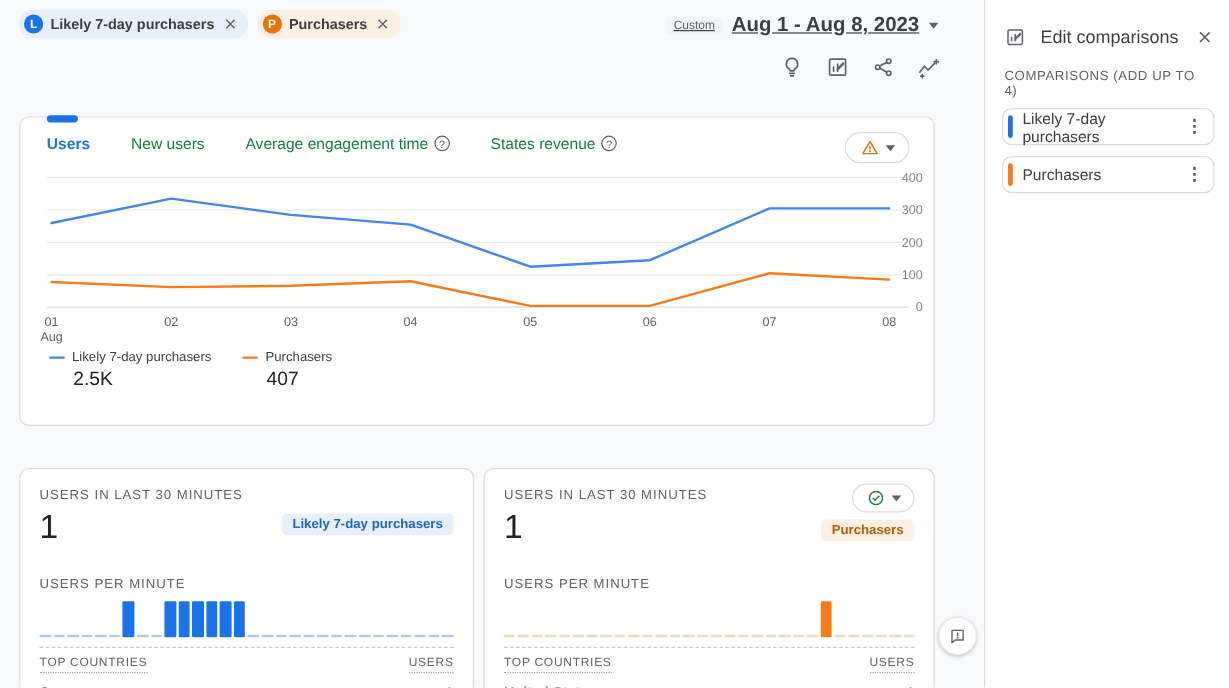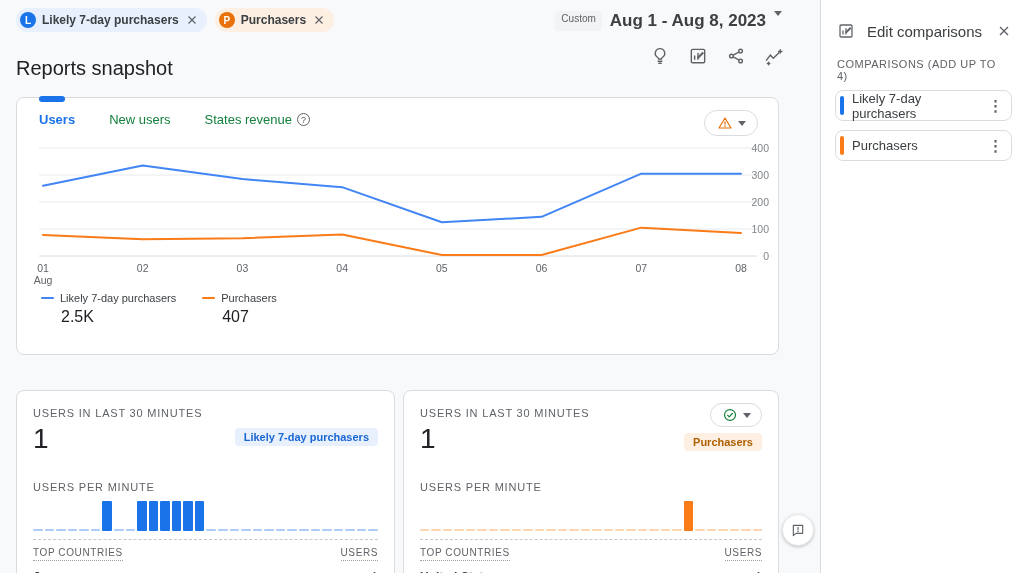--- a/index.html
+++ b/index.html
@@ -11,21 +11,21 @@
   }
   .main { width:820px; height:573px; background:#f8f9fa; position:relative; flex:0 0 820px; }
   .panel { width:204px; height:573px; background:#fff; border-left:1px solid #dadce0; flex:0 0 204px; position:relative; }
 
   
   .chips-row { position:absolute; top:8px; left:16px; display:flex; align-items:center; gap:8px; }
   .chip { display:inline-flex; align-items:center; gap:6px; height:24px; padding:0 8px 0 4px; border-radius:12px; font-size:12px; font-weight:bold; color:#3c4043; }
   .chip .circle { width:16px; height:16px; border-radius:50%; color:#fff; font-size:10px; font-weight:bold; display:flex; align-items:center; justify-content:center; }
   .chip .x { color:#5f6368; display:flex; cursor:pointer; }
   .chip-add { display:inline-flex; align-items:center; gap:6px; height:24px; padding:0 12px; border-radius:13px; border:1px dashed #bdc1c6; font-size:12px; font-weight:bold; color:#3c4043; background:transparent; }
-  .date-row { position:absolute; top:11px; right:38px; display:flex; gap:8px; }
+  .date-row { position:absolute; top:11px; right:38px; display:flex; align-items:center; gap:8px;text-decoration:underline; }
   .date-badge { background:#f1f3f4; color:#5f6368; font-size:10px; padding:2px 6px; border-radius:4px; }
   .date-label { font-size:17px; font-weight:bold; color:#3c4043; }
   .caret { width:0; height:0; border-left:4px solid transparent; border-right:4px solid transparent; border-top:5px solid #5f6368; }
   .page-title { position:absolute; top:44px; left:16px; font-size:20px; color:#202124; font-weight:normal; }
   .header-icons { position:absolute; top:46px; right:36px; display:flex; gap:18px; color:#5f6368; }
   .header-icons .hicon { width:20px; height:20px; cursor:pointer; }
   svg.ic { display:block; }
 
   
   .card { position:absolute; background:#fff; border:1px solid #dadce0; border-radius:8px; }
@@ -102,21 +102,20 @@
       </span>
     </div>
   </div>
 
   <div class="date-row">
     <span class="date-badge">Custom</span>
     <span class="date-label">Aug 1 - Aug 8, 2023</span>
     <span class="caret"></span>
   </div>
 
-  <h1 class="page-title">Reports snapshot</h1>
   <div class="header-icons">
     <span class="hicon">
       <svg class="ic" width="20" height="20" viewBox="0 0 24 24" fill="none" stroke="#5f6368" stroke-width="1.7" stroke-linecap="round">
         <path d="M12 3.2a5.6 5.6 0 0 0-3.1 10.3c.7.5 1.2 1.3 1.4 2.1h3.4c.2-.8.7-1.6 1.4-2.1A5.6 5.6 0 0 0 12 3.2z"></path>
         <path d="M9.8 18.2h4.4M10.6 20.7h2.8"></path>
       </svg>
     </span>
     <span class="hicon">
       <svg class="ic" width="20" height="20" viewBox="0 0 24 24" fill="none" stroke="#5f6368" stroke-width="1.7">
         <rect x="4" y="4" width="16" height="16" rx="1.5"></rect>
@@ -141,20 +140,24 @@
   </div>
 
   <div class="card chart-card">
     <div class="tab-indicator"></div>
     <div class="tabs">
       <span class="tab active">
           <span>Users</span>
         </span>
       <span class="tab">
           <span>New users</span>
+        </span>
+      <span class="tab">
+          <span>Average engagement time</span>
+          <span class="help"></span>
         </span>
       <span class="tab">
           <span>States revenue</span>
           <span class="help"></span>
         </span>
     </div>
     <div class="warn-pill">
       <svg class="ic" width="16" height="16" viewBox="0 0 24 24" fill="none" stroke="#e8710a" stroke-width="1.8" stroke-linejoin="round" stroke-linecap="round">
         <path d="M12 4.5L21 19.5H3z"></path>
           <path d="M12 10.2v3.6"></path>

